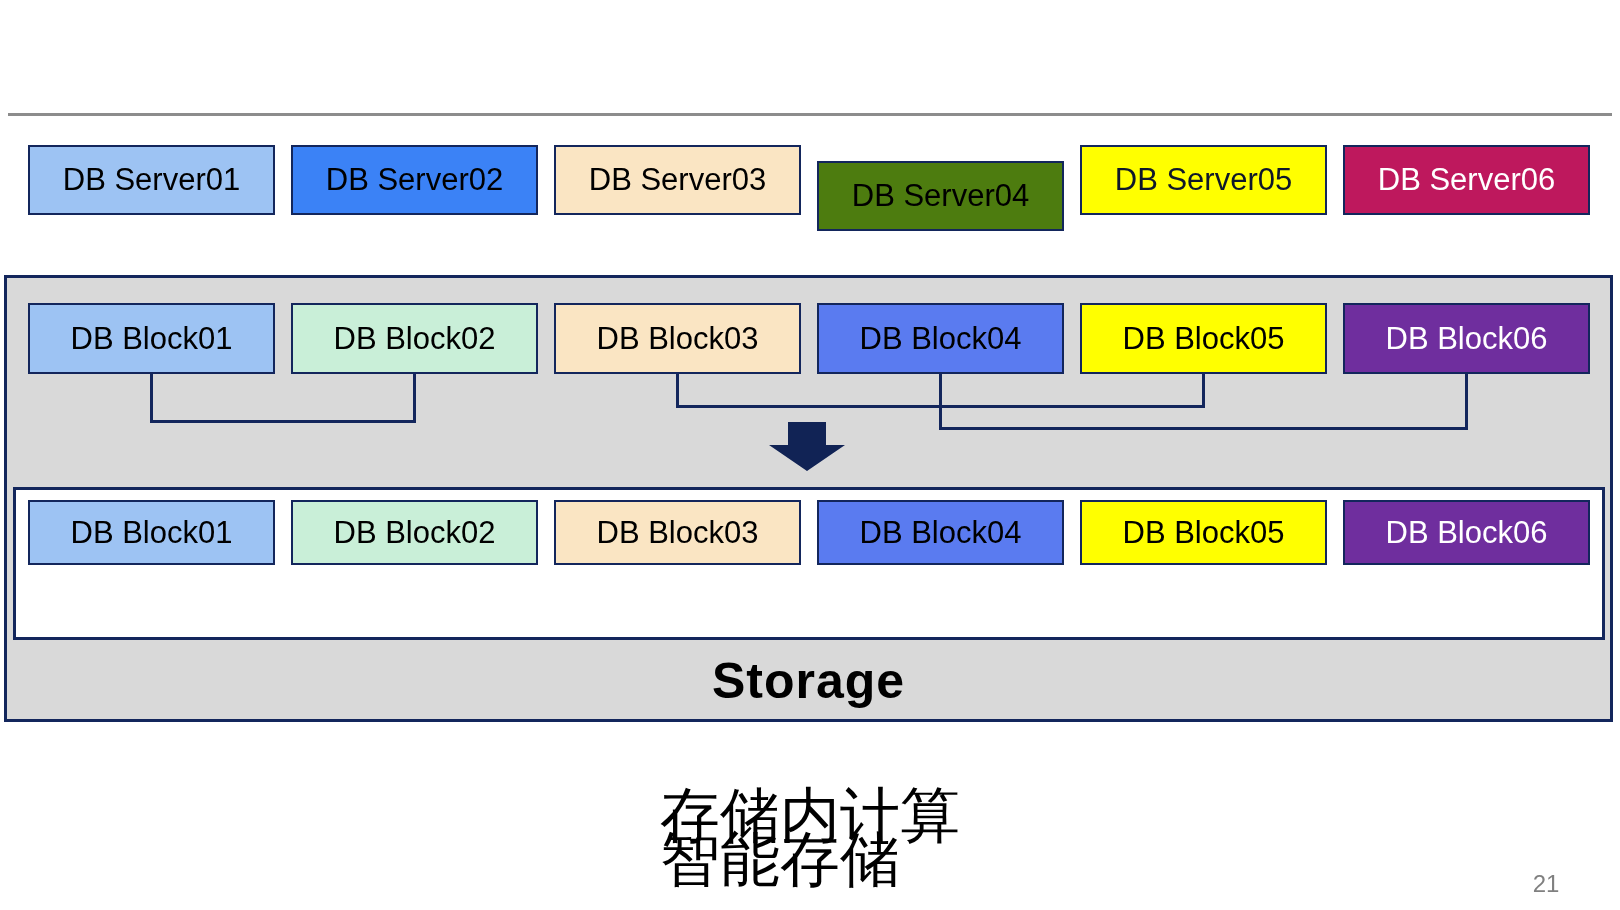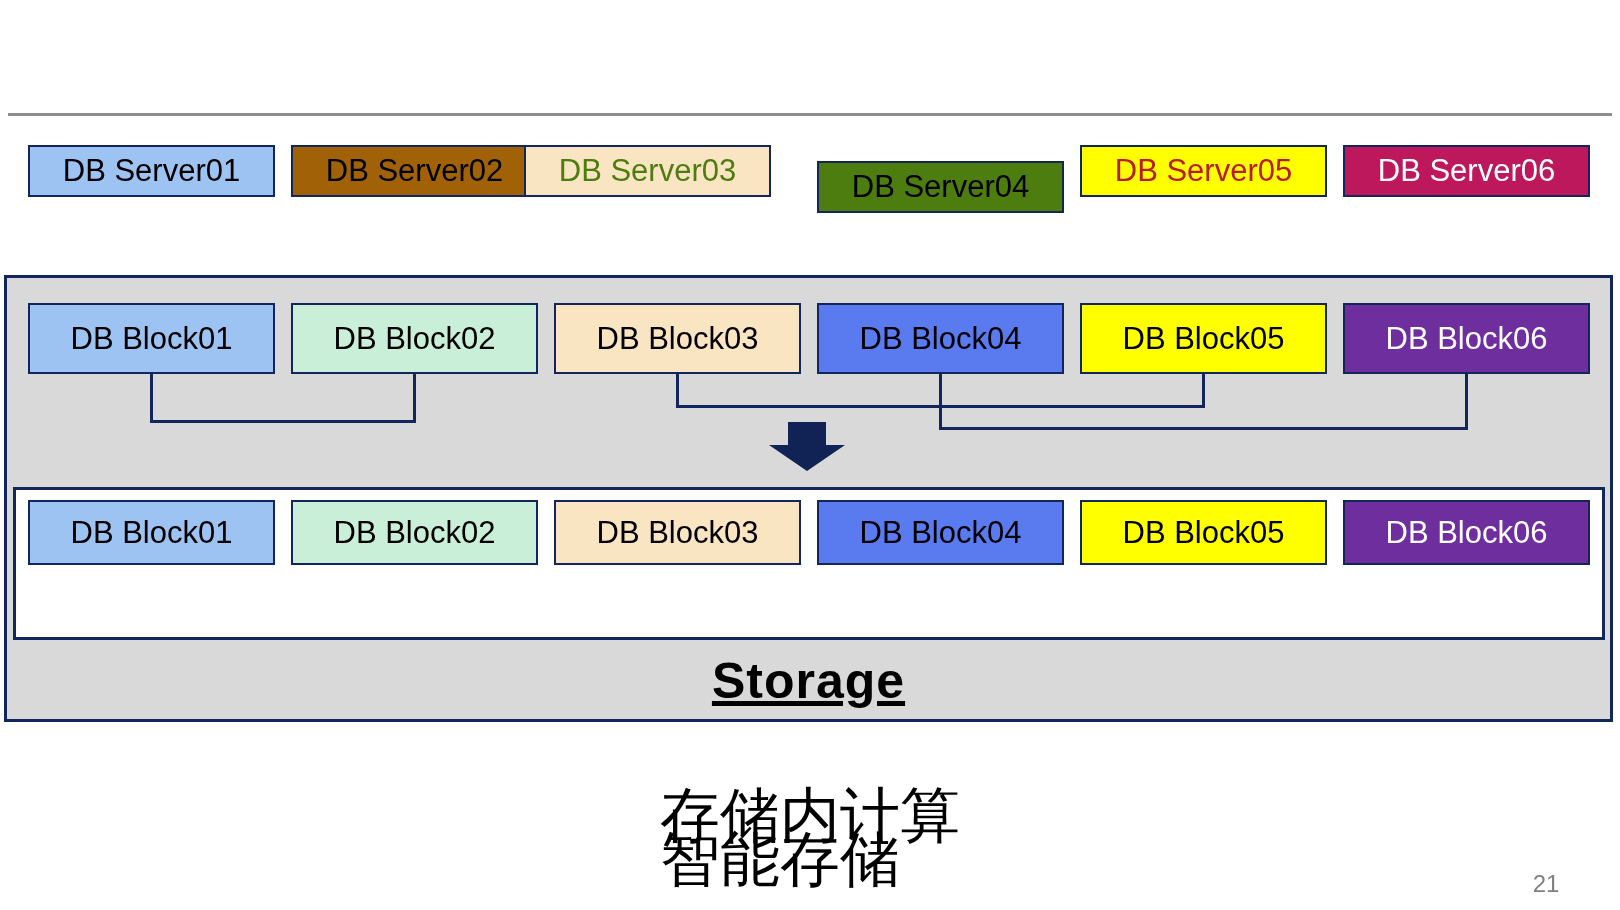--- a/index.html
+++ b/index.html
@@ -14,38 +14,38 @@
   #title-rule{
     position:absolute;left:8px;top:113px;width:1604px;height:3px;
     background:var(--rule_gray);
   }
   .node{
     position:absolute;width:247px;box-sizing:border-box;
     border:2.5px solid var(--navy);
     display:flex;align-items:center;justify-content:center;
     font-size:31px;color:#000;white-space:nowrap;
   }
-  .row-servers .node{top:145px;height:52px;}
+  .row-servers .node{top:145px;height:70px;}
   .row-blocks-top .node{top:303px;height:71px;}
   .row-blocks-bottom .node{top:500px;height:65px;}
   #storage-container{
     position:absolute;left:4px;top:275px;width:1609px;height:447px;
     background:var(--container_fill);border:3px solid var(--navy);box-sizing:border-box;
   }
   #backup-box{
     position:absolute;left:13px;top:487px;width:1592px;height:153px;
     background:#ffffff;border:3px solid var(--navy);box-sizing:border-box;
   }
   #backup-label{
     position:absolute;left:13px;top:582px;width:1592px;text-align:center;
     font-size:46px;color:#000;
   }
   #storage-label{
     position:absolute;left:4px;top:652px;width:1609px;text-align:center;
-    font-size:50px;font-weight:bold;color:#000;letter-spacing:1px;text-decoration:underline;
+    font-size:50px;font-weight:bold;color:#000;letter-spacing:1px;
   }
   .conn{position:absolute;background:var(--navy);}
   #down-arrow{
     position:absolute;left:769px;top:422px;width:76px;height:49px;
     background:var(--arrow_fill);
     clip-path:polygon(25% 0,75% 0,75% 47%,100% 47%,50% 100%,0 47%,25% 47%);
   }
   .caption-line{
     position:absolute;left:660px;width:640px;
     font-size:60px;color:#000;white-space:nowrap;line-height:72px;
@@ -59,24 +59,24 @@
 </style>
 </head>
 <body>
 
 <div id="slide">
 
   <div id="title-rule"></div>
 
   <div class="row-servers">
       <div class="node" style="left: 28px; background: rgb(157, 195, 243); color: rgb(0, 0, 0);">DB Server01</div>
-      <div class="node" style="left: 291px; background: #a16207; color: rgb(0, 0, 0);">DB Server02</div>
-      <div class="node" style="left: 524px; background: rgb(250, 229, 195); color: #4d7c0f;">DB Server03</div>
+      <div class="node" style="left: 291px; background: #3b82f6; color: rgb(0, 0, 0);">DB Server02</div>
+      <div class="node" style="left: 554px; background: rgb(250, 229, 195); color: #000000;">DB Server03</div>
       <div class="node" style="left: 817px; background: #4d7c0f; color: rgb(0, 0, 0); margin-top: 16px;">DB Server04</div>
-      <div class="node" style="left: 1080px; background: rgb(255, 255, 0); color: #b91c1c;">DB Server05</div>
+      <div class="node" style="left: 1080px; background: rgb(255, 255, 0); color: #0f172a;">DB Server05</div>
       <div class="node" style="left: 1343px; background: #be185d; color: rgb(255, 255, 255);">DB Server06</div>
     </div>
 
   <div id="storage-container"></div>
 
   <div id="connector-layer">
       <div class="conn" style="left: 150px; top: 374px; width: 3px; height: 49px;"></div>
       <div class="conn" style="left: 413px; top: 374px; width: 3px; height: 49px;"></div>
       <div class="conn" style="left: 150px; top: 420px; width: 266px; height: 3px;"></div>
       <div class="conn" style="left: 676px; top: 374px; width: 3px; height: 34px;"></div>

